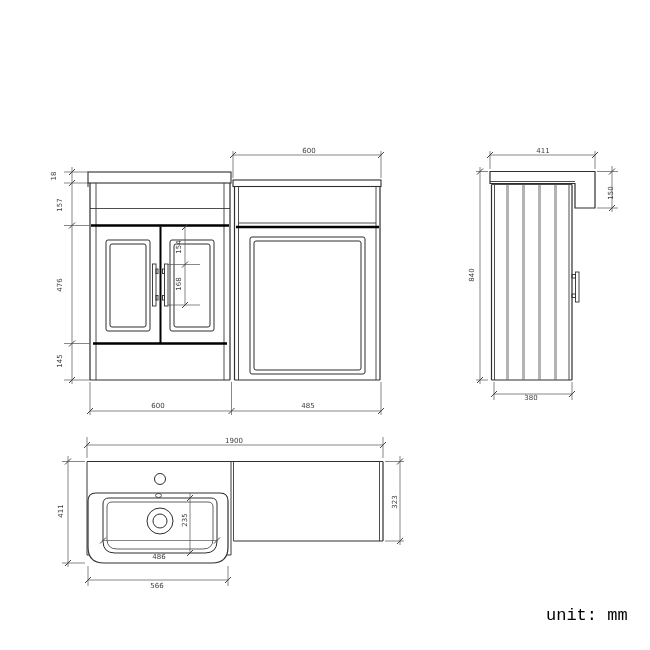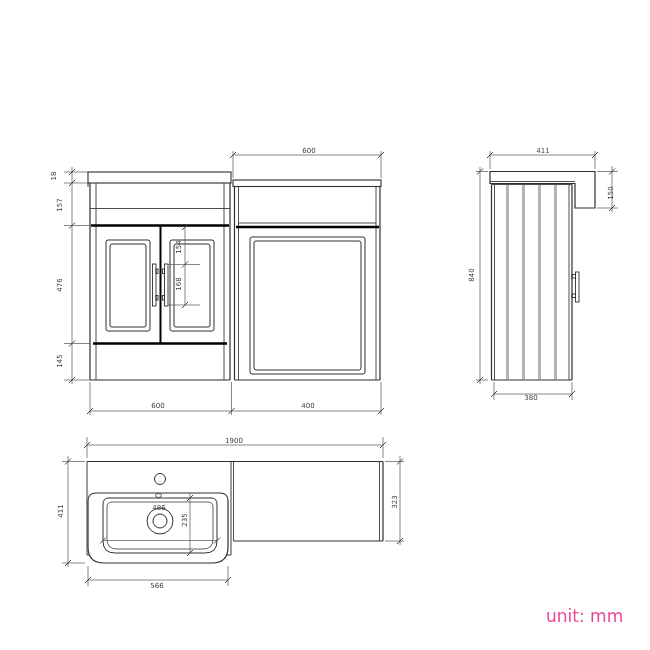--- a/index.html
+++ b/index.html
@@ -2,21 +2,21 @@
 <html><head>
 <meta charset="utf-8">
 <style>
   html,body{margin:0;padding:0;background:#fff;}
   #canvas{position:relative;width:650px;height:650px;background:#fff;overflow:hidden;
           font-family:"DejaVu Sans",sans-serif;}
   #linework{position:absolute;left:0;top:0;}
   .dim{position:absolute;font-size:7px;line-height:7px;color:#3c3c3c;white-space:nowrap;
        transform:translate(-50%,-50%);}
   .dimv{transform:translate(-50%,-50%) rotate(-90deg);}
-  .unit-label{position:absolute;left:546px;top:606px;font-size:17px;color:#ec4899;}
+  .unit-label{position:absolute;left:546px;top:606px;font-size:17px;color:#000000;font-family:Liberation Mono, monospace;}
 </style>
 </head>
 <body>
 
 <div id="canvas">
 
   <svg id="linework" width="650" height="650" viewBox="0 0 650 650" fill="none" stroke-linecap="butt">
 
     <g>
 
@@ -114,29 +114,29 @@
     </g>
   </svg>
 
   <span class="dim dimv" style="left:54px;top:176px">18</span>
   <span class="dim dimv" style="left:60px;top:205px">157</span>
   <span class="dim dimv" style="left:60px;top:285px">476</span>
   <span class="dim dimv" style="left:60px;top:361px">145</span>
   <span class="dim dimv" style="left:179px;top:247px">154</span>
   <span class="dim dimv" style="left:179px;top:284px">168</span>
   <span class="dim" style="left:158px;top:406px">600</span>
-  <span class="dim" style="left:308px;top:406px">400</span>
+  <span class="dim" style="left:308px;top:406px">485</span>
   <span class="dim" style="left:309px;top:151px">600</span>
 
   <span class="dim" style="left:543px;top:151px">411</span>
   <span class="dim dimv" style="left:611px;top:193px">150</span>
   <span class="dim dimv" style="left:472px;top:275px">840</span>
   <span class="dim" style="left:531px;top:398px">380</span>
 
   <span class="dim" style="left:234px;top:441px">1900</span>
   <span class="dim dimv" style="left:61px;top:511px">411</span>
   <span class="dim dimv" style="left:395px;top:502px">323</span>
-  <span class="dim" style="left:159px;top:508px">486</span>
+  <span class="dim" style="left:159px;top:557px">486</span>
   <span class="dim dimv" style="left:185px;top:520px">235</span>
   <span class="dim" style="left:157px;top:586px">566</span>
 
   <span class="unit-label">unit: mm</span>
 </div>
 
 </body></html>

